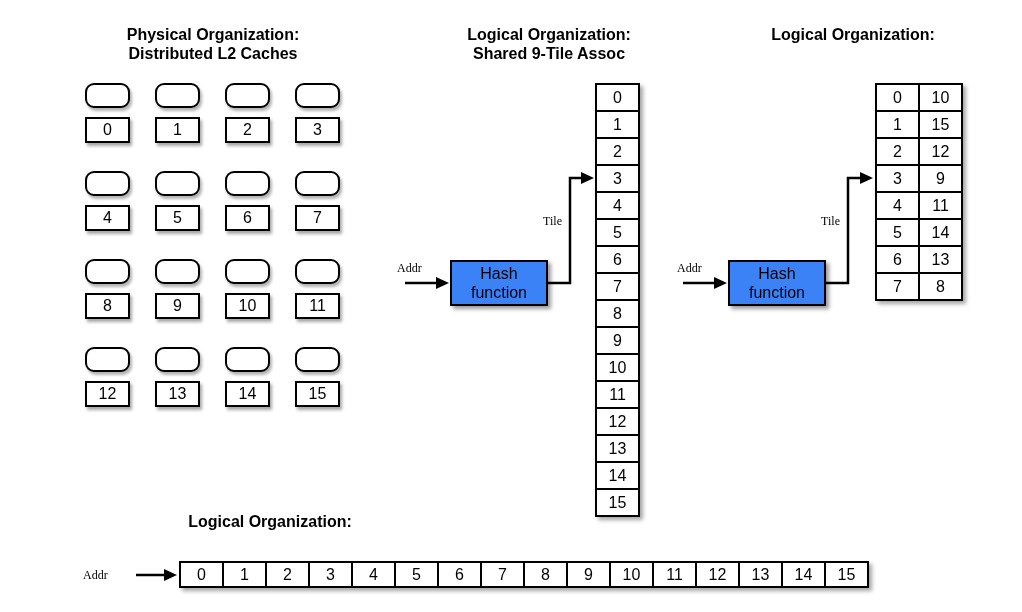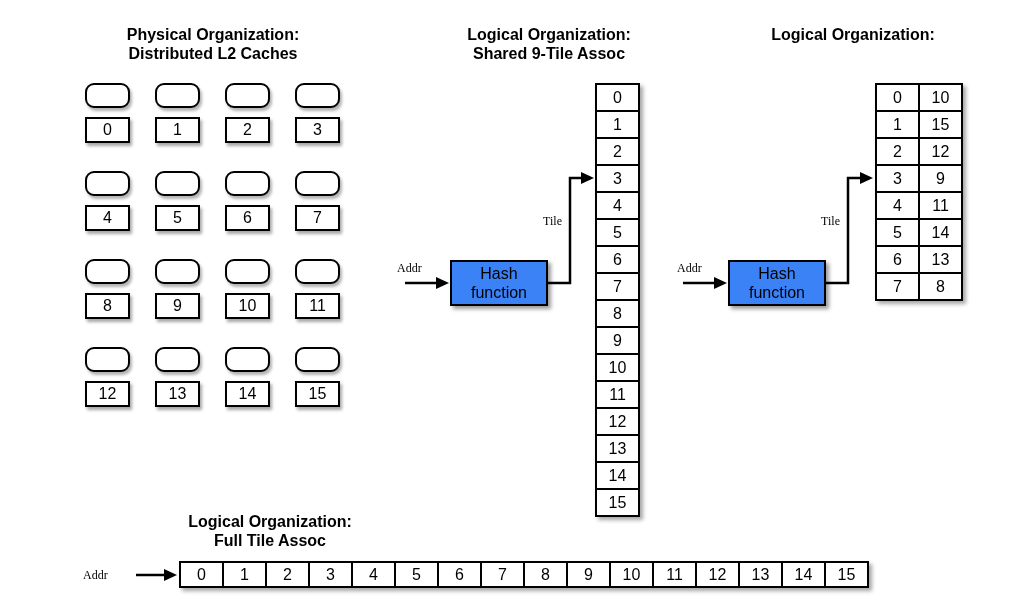--- a/index.html
+++ b/index.html
@@ -86,21 +86,20 @@
   </div>
   <div class="title" style="left:549px; top:25px;">
     <div>Logical Organization:</div>
     <div>Shared 9-Tile Assoc</div>
   </div>
   <div class="title" style="left:853px; top:25px;">
     <div>Logical Organization:</div>
   </div>
   <div class="title" style="left:270px; top:512px;">
     <div>Logical Organization:</div>
-    <div>Full Tile Assoc</div>
   </div>
 
   <div class="pgrid">
 
   <div class="pgroup">
         <div class="proc-box"></div>
         <div class="cache-box">0</div>
       </div>
       <div class="pgroup">
         <div class="proc-box"></div>

